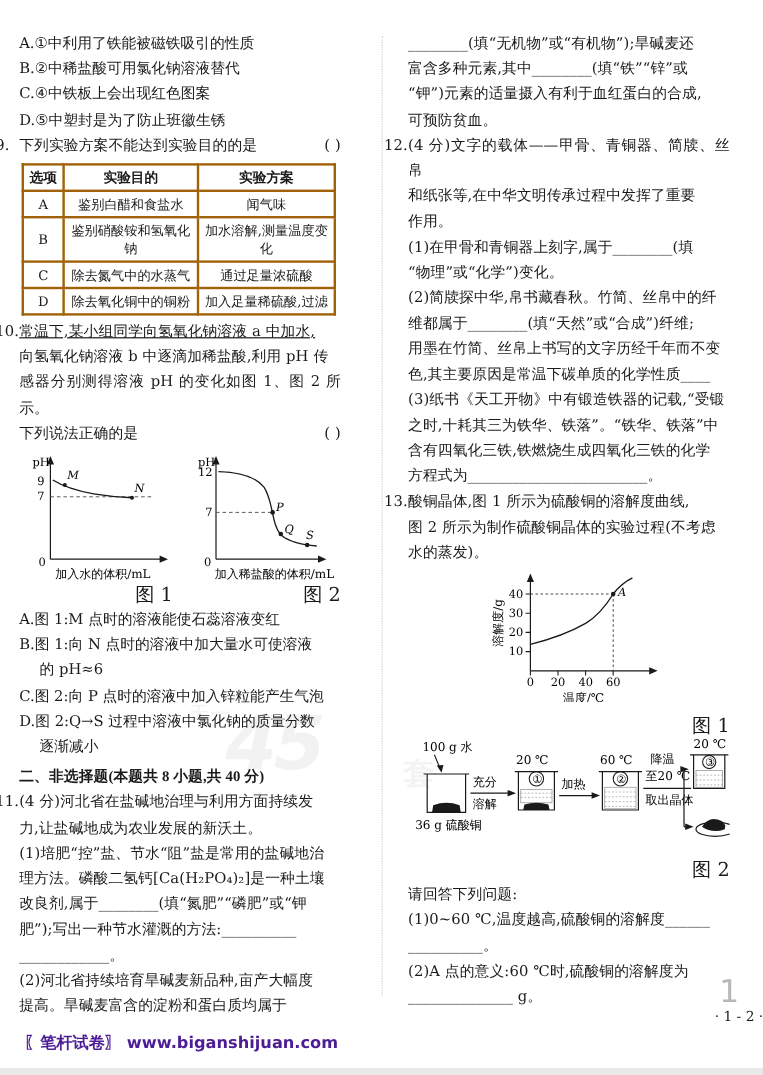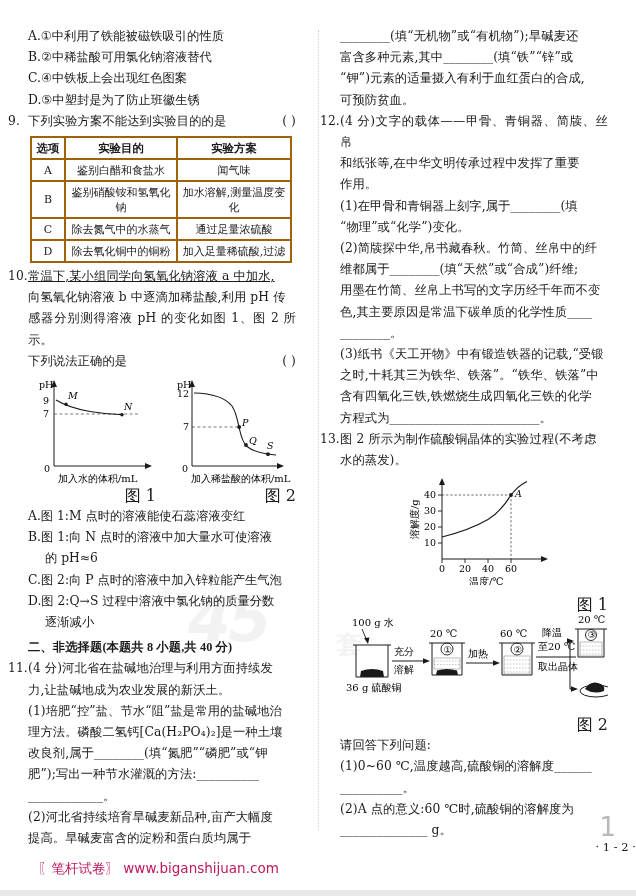--- a/index.html
+++ b/index.html
@@ -59,21 +59,21 @@
     position: absolute;
     left: 0; top: 0;
     width: 636px; height: 838px;
     z-index: 2;
   }
   .col {
     position: absolute;
     top: 26px;
     width: 268px;
   }
-  .col-left  { left: 28px; }
+  .col-left  { left: 16px; }
   .col-right { left: 340px; }
 
   .divider {
     position: absolute;
     left: 318px; top: 30px;
     width: 0; height: 800px;
     border-left: 1px dotted #cfcfcf;
   }
 
   .line {
@@ -136,24 +136,25 @@
   }
   #page-no {
     position: absolute;
     left: 0; top: 2px;
     width: 636px;
     text-align: right;
     font-size: 11.5px;
   }
   #brand {
     position: absolute;
-    left: 38px; top: 22px;
+    left: 20px; top: 22px;
     font-size: 13.5px;
     font-family: "DejaVu Sans", "Liberation Sans", sans-serif;
-    color: #be185d;
+    color: #4c1d95;
+    font-weight: bold;
   }
   #brand .url { font-family: "DejaVu Sans", sans-serif; }
   #big-num {
     position: absolute;
     right: 20px; top: 812px;
     font-size: 26px;
     color: #b8b8b8;
     font-family: "DejaVu Sans", "Liberation Sans", sans-serif;
     z-index: 1;
   }
@@ -323,29 +324,29 @@
         <span>(4 分)文字的载体——甲骨、青铜器、简牍、丝帛</span>
       </div>
       <div class="line">和纸张等,在中华文明传承过程中发挥了重要</div>
       <div class="line">作用。</div>
       <div class="line">(1)在甲骨和青铜器上刻字,属于________(填</div>
       <div class="line">“物理”或“化学”)变化。</div>
       <div class="line">(2)简牍探中华,帛书藏春秋。竹简、丝帛中的纤</div>
       <div class="line">维都属于________(填“天然”或“合成”)纤维;</div>
       <div class="line">用墨在竹简、丝帛上书写的文字历经千年而不变</div>
       <div class="line">色,其主要原因是常温下碳单质的化学性质____</div>
-      <div class="line">________。</div>
       <div class="line">(3)纸书《天工开物》中有锻造铁器的记载,“受锻</div>
       <div class="line">之时,十耗其三为铁华、铁落”。“铁华、铁落”中</div>
       <div class="line">含有四氧化三铁,铁燃烧生成四氧化三铁的化学</div>
       <div class="line">方程式为________________________。</div>
 
       <div class="line q-line" style="position:relative;">
         <span class="qnum">13.</span>
       </div>
+      <div class="line">酸铜晶体,图 1 所示为硫酸铜的溶解度曲线,</div>
       <div class="line">图 2 所示为制作硫酸铜晶体的实验过程(不考虑</div>
       <div class="line">水的蒸发)。</div>
 
       <div class="fig-wrap" style="margin-top:2px;">
         <svg width="268" height="112" viewBox="0 0 268 112">
           <g transform="translate(56,0)">
 
             <line x1="46" y1="10" x2="46" y2="86" stroke="#1a1a1a" stroke-width="1"></line>
             <polygon points="46,5 43,12 49,12" fill="#1a1a1a"></polygon>
 

